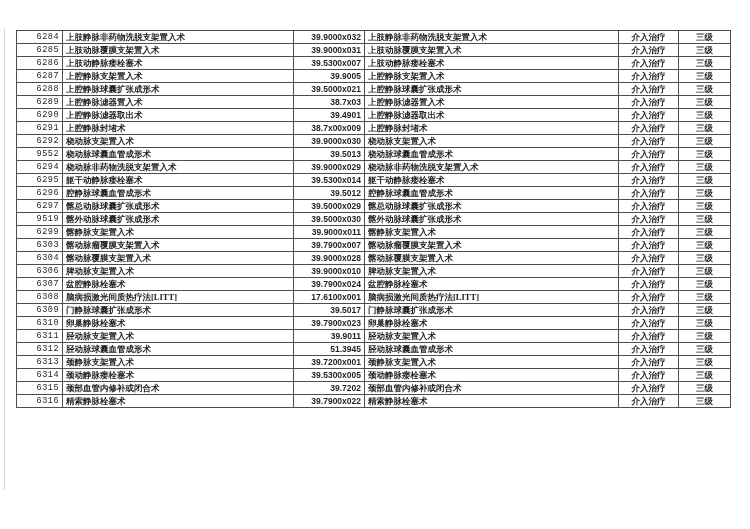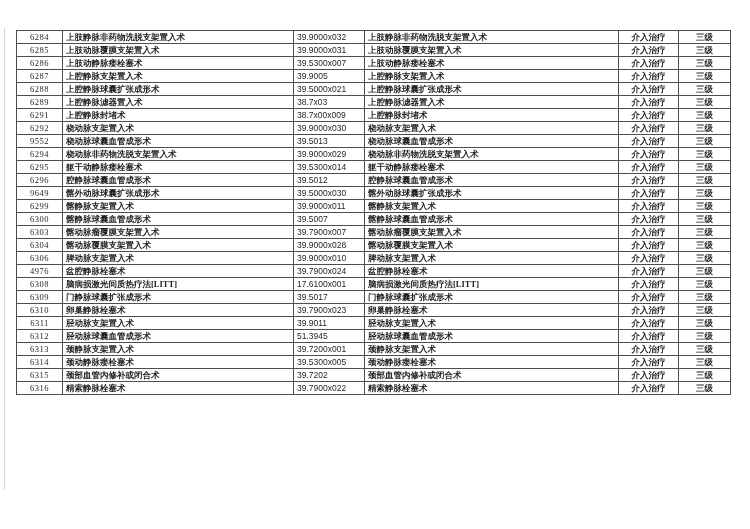--- a/index.html
+++ b/index.html
@@ -33,35 +33,35 @@
     height: 12.45px;
     padding: 0 3px;
     font-size: 8.5px;
     line-height: 12px;
     color: #1f1f1f;
     white-space: nowrap;
     overflow: hidden;
     vertical-align: middle;
   }
   td.c-seq {
-    text-align: center;
-    font-family: Liberation Serif, serif;
+    text-align: right;
+    font-family: Liberation Mono, monospace;
     font-size: 8px;
     letter-spacing: 0.5px;
   }
   td.c-name, td.c-name2 {
     text-align: left;
     font-family: "Liberation Serif", serif;
     font-weight: bold;
     font-size: 8.5px;
   }
   td.c-code {
-    text-align: left;
+    text-align: right;
     font-family: "Liberation Sans", sans-serif;
-    font-weight: normal;
+    font-weight: bold;
     font-size: 9px;
     color: #111111;
   }
   td.c-category, td.c-level {
     text-align: center;
     font-family: "Liberation Serif", serif;
     font-weight: bold;
     font-size: 8.5px;
   }
 </style>
@@ -122,20 +122,28 @@
         </tr>
         <tr>
           <td class="c-seq">6289</td>
           <td class="c-name">上腔静脉滤器置入术</td>
           <td class="c-code">38.7x03</td>
           <td class="c-name2">上腔静脉滤器置入术</td>
           <td class="c-category">介入治疗</td>
           <td class="c-level">三级</td>
         </tr>
         <tr>
+          <td class="c-seq">6290</td>
+          <td class="c-name">上腔静脉滤器取出术</td>
+          <td class="c-code">39.4901</td>
+          <td class="c-name2">上腔静脉滤器取出术</td>
+          <td class="c-category">介入治疗</td>
+          <td class="c-level">三级</td>
+        </tr>
+        <tr>
           <td class="c-seq">6291</td>
           <td class="c-name">上腔静脉封堵术</td>
           <td class="c-code">38.7x00x009</td>
           <td class="c-name2">上腔静脉封堵术</td>
           <td class="c-category">介入治疗</td>
           <td class="c-level">三级</td>
         </tr>
         <tr>
           <td class="c-seq">6292</td>
           <td class="c-name">桡动脉支架置入术</td>
@@ -170,44 +178,44 @@
         </tr>
         <tr>
           <td class="c-seq">6296</td>
           <td class="c-name">腔静脉球囊血管成形术</td>
           <td class="c-code">39.5012</td>
           <td class="c-name2">腔静脉球囊血管成形术</td>
           <td class="c-category">介入治疗</td>
           <td class="c-level">三级</td>
         </tr>
         <tr>
-          <td class="c-seq">9649</td>
+          <td class="c-seq">6297</td>
+          <td class="c-name">髂总动脉球囊扩张成形术</td>
+          <td class="c-code">39.5000x029</td>
+          <td class="c-name2">髂总动脉球囊扩张成形术</td>
+          <td class="c-category">介入治疗</td>
+          <td class="c-level">三级</td>
+        </tr>
+        <tr>
+          <td class="c-seq">9519</td>
           <td class="c-name">髂外动脉球囊扩张成形术</td>
           <td class="c-code">39.5000x030</td>
           <td class="c-name2">髂外动脉球囊扩张成形术</td>
           <td class="c-category">介入治疗</td>
           <td class="c-level">三级</td>
         </tr>
         <tr>
           <td class="c-seq">6299</td>
           <td class="c-name">髂静脉支架置入术</td>
           <td class="c-code">39.9000x011</td>
           <td class="c-name2">髂静脉支架置入术</td>
           <td class="c-category">介入治疗</td>
           <td class="c-level">三级</td>
         </tr>
         <tr>
-          <td class="c-seq">6300</td>
-          <td class="c-name">髂静脉球囊血管成形术</td>
-          <td class="c-code">39.5007</td>
-          <td class="c-name2">髂静脉球囊血管成形术</td>
-          <td class="c-category">介入治疗</td>
-          <td class="c-level">三级</td>
-        </tr>
-        <tr>
           <td class="c-seq">6303</td>
           <td class="c-name">髂动脉瘤覆膜支架置入术</td>
           <td class="c-code">39.7900x007</td>
           <td class="c-name2">髂动脉瘤覆膜支架置入术</td>
           <td class="c-category">介入治疗</td>
           <td class="c-level">三级</td>
         </tr>
         <tr>
           <td class="c-seq">6304</td>
           <td class="c-name">髂动脉覆膜支架置入术</td>
@@ -218,21 +226,21 @@
         </tr>
         <tr>
           <td class="c-seq">6306</td>
           <td class="c-name">脾动脉支架置入术</td>
           <td class="c-code">39.9000x010</td>
           <td class="c-name2">脾动脉支架置入术</td>
           <td class="c-category">介入治疗</td>
           <td class="c-level">三级</td>
         </tr>
         <tr>
-          <td class="c-seq">4976</td>
+          <td class="c-seq">6307</td>
           <td class="c-name">盆腔静脉栓塞术</td>
           <td class="c-code">39.7900x024</td>
           <td class="c-name2">盆腔静脉栓塞术</td>
           <td class="c-category">介入治疗</td>
           <td class="c-level">三级</td>
         </tr>
         <tr>
           <td class="c-seq">6308</td>
           <td class="c-name">脑病损激光间质热疗法[LITT]</td>
           <td class="c-code">17.6100x001</td>

